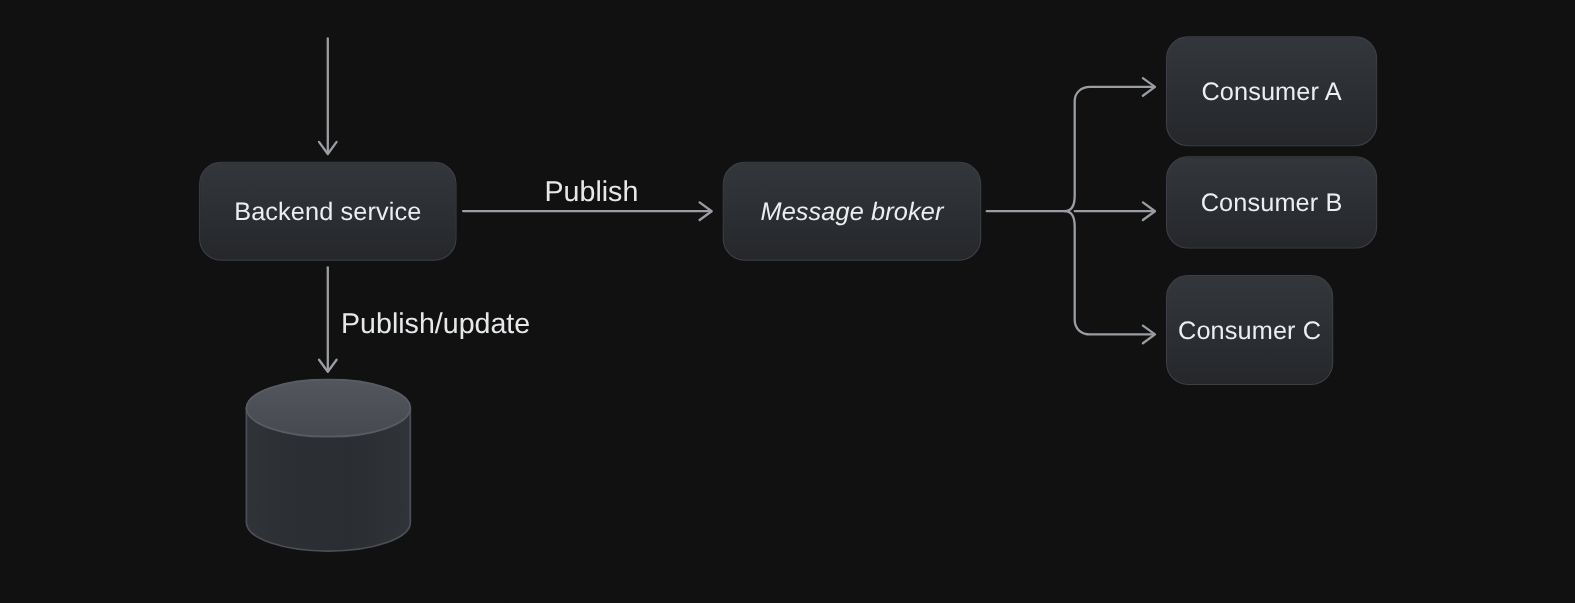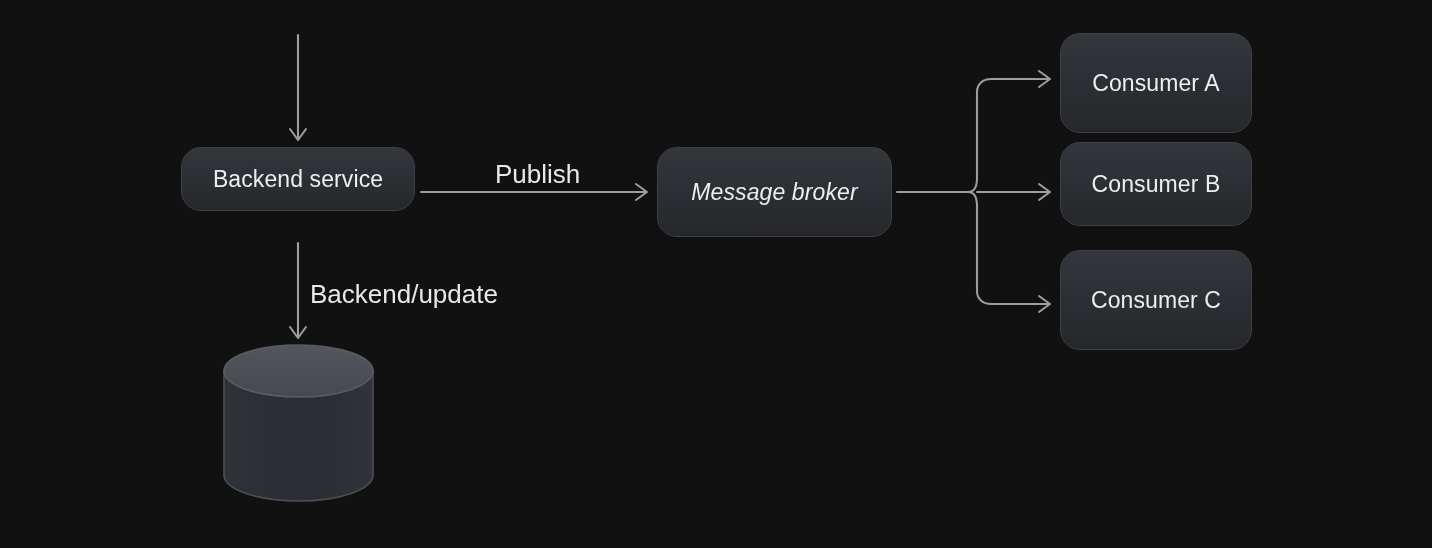--- a/index.html
+++ b/index.html
@@ -107,43 +107,43 @@
         <path d="M1039,184 L1050,192 L1039,200"></path>
       </g>
 
       <g>
         <path d="M968,192 C975,192 977,198 977,206 L977,291 C977,299 983,304 991,304 L1048,304"></path>
         <path d="M1039,296 L1050,304 L1039,312"></path>
       </g>
     </g>
   </svg>
 
-  <div class="node" style="left:181px; top:147px; width:234px; height:64px;">
+  <div class="node" style="left:181px; top:147px; width:234px; height:90px;">
     <span>Backend service</span>
   </div>
 
   <div class="node" style="left:657px; top:147px; width:235px; height:90px;font-style:italic;">
     <span>Message broker</span>
   </div>
 
   <div class="node" style="left:1060px; top:33px; width:192px; height:100px;">
     <span>Consumer A</span>
   </div>
 
   <div class="node" style="left:1060px; top:142px; width:192px; height:84px;">
     <span>Consumer B</span>
   </div>
 
-  <div class="node" style="left:1060px; top:250px; width:192px; height:100px;">
+  <div class="node" style="left:1060px; top:250px; width:152px; height:100px;">
     <span>Consumer C</span>
   </div>
 
   <div class="edge-label" style="left:495px; top:161px;">Publish</div>
 
-  <div class="edge-label" style="left:310px; top:281px;">Backend/update</div>
+  <div class="edge-label" style="left:310px; top:281px;">Publish/update</div>
 
   <svg class="db" style="left:220px; top:344px; width:158px; height:168px;" viewBox="0 0 158 168">
     <g>
       <path d="M4,27 L4,131 C4,145.5 37.6,157 78.5,157 C119.4,157 153,145.5 153,131 L153,27 Z" fill="url(#dbBodyGrad)" stroke="#4b4f55" stroke-width="1.6"></path>
       <ellipse cx="78.5" cy="27" rx="74.5" ry="26" fill="url(#dbTopGrad)" stroke="#585c63" stroke-width="1.6"></ellipse>
     </g>
   </svg>
 
 </div>
 

